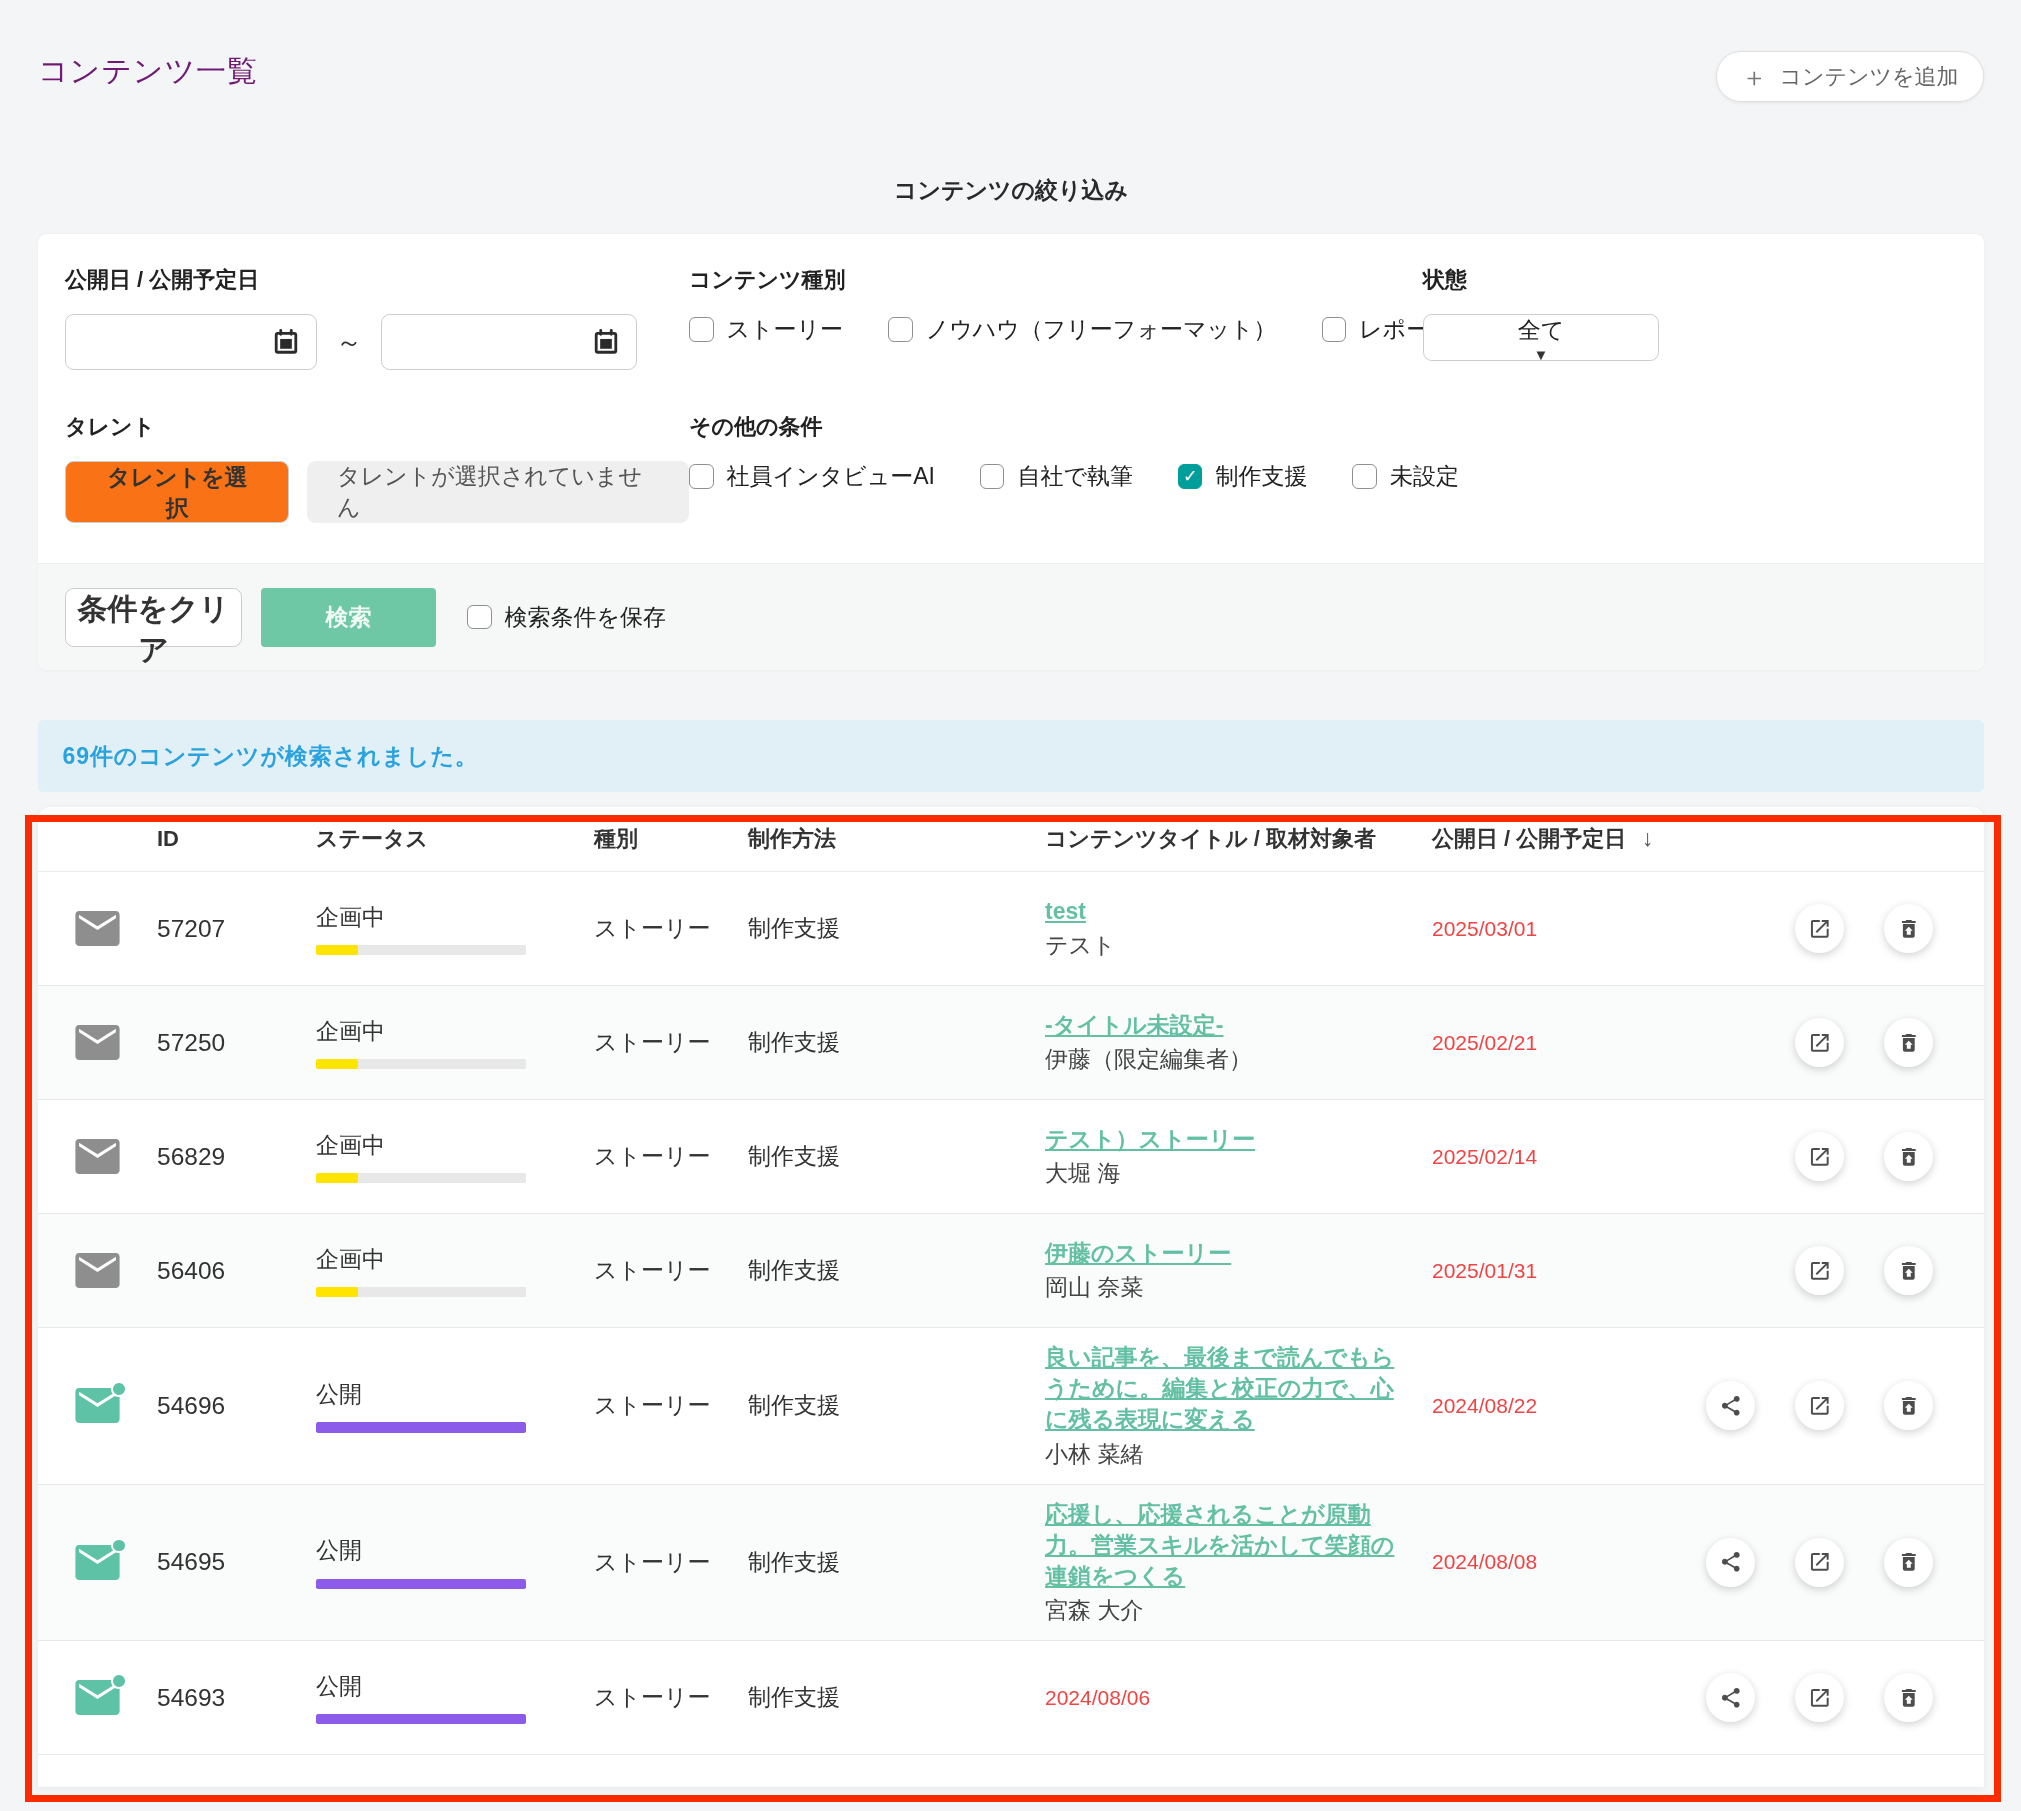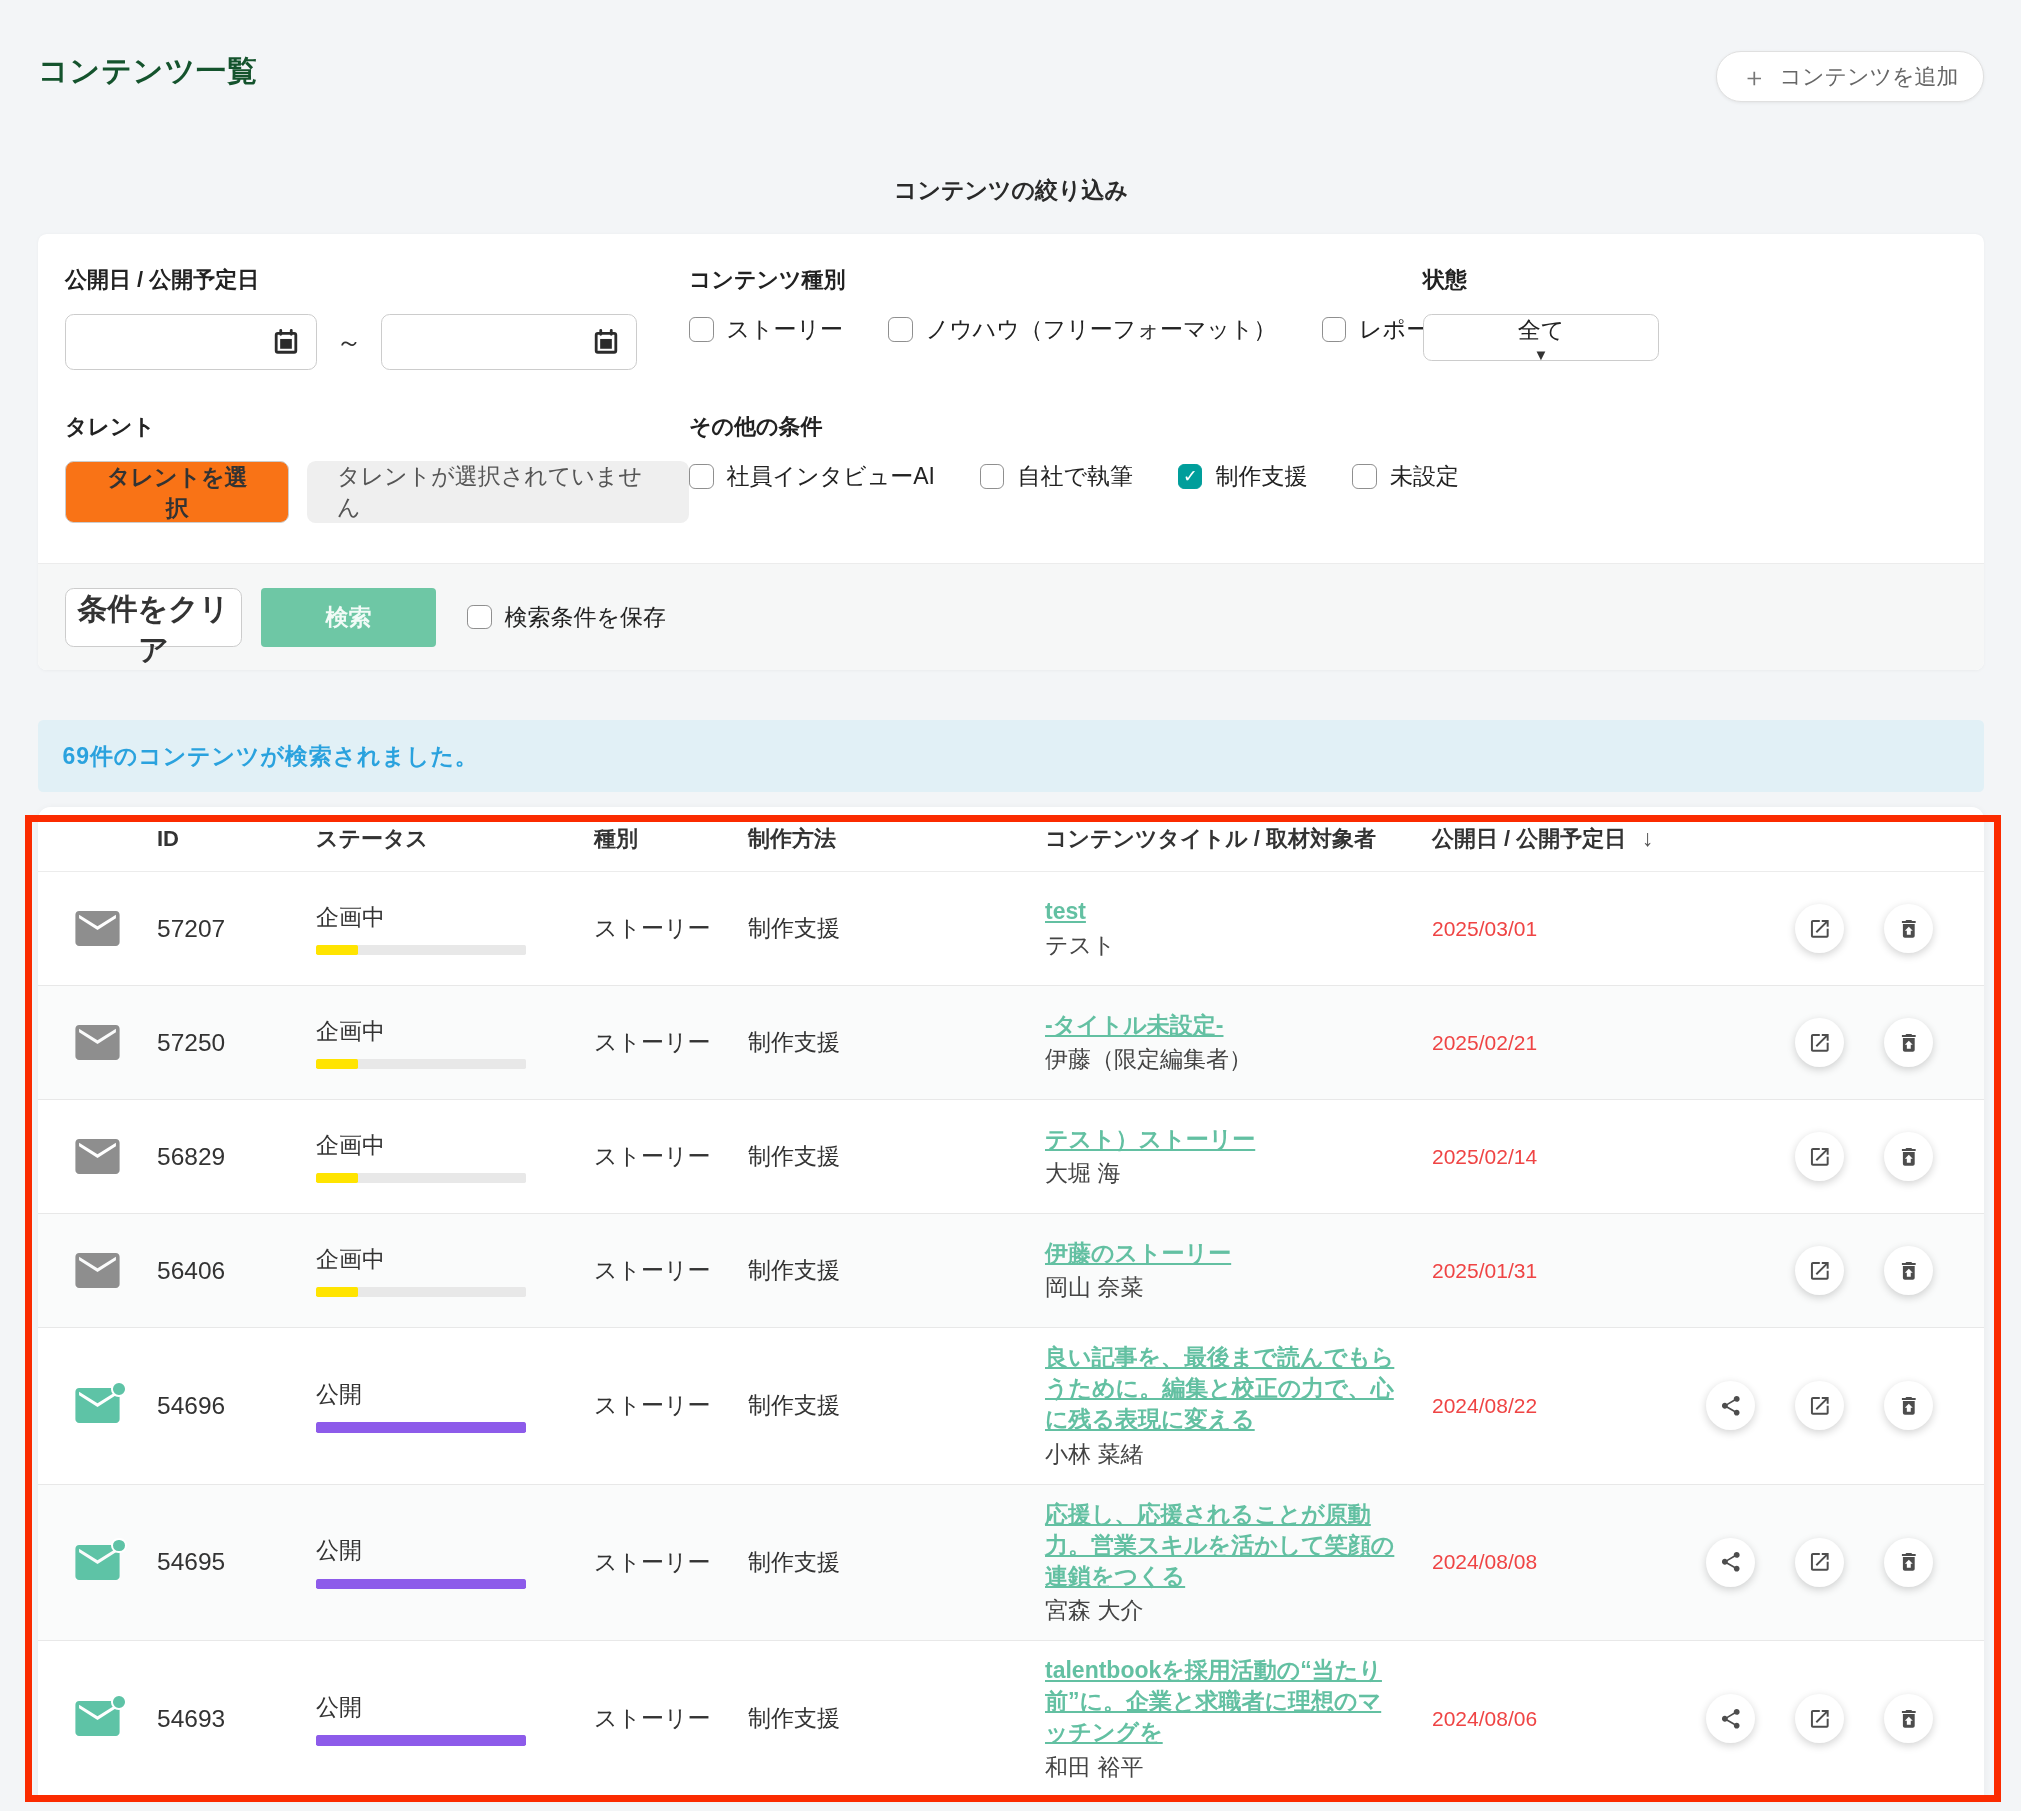--- a/index.html
+++ b/index.html
@@ -5,21 +5,21 @@
   * { box-sizing: border-box; margin: 0; padding: 0; }
   html,body { width:2022px; height:1811px; overflow:hidden; }
   body {
     font-family: "Liberation Sans", "DejaVu Sans", sans-serif;
     background:#f3f5f7; color:#2b2b2b; position:relative;
   }
   .page { position:relative; width:2022px; height:1811px; padding:0 38px; }
 
   
   .page-header { display:flex; align-items:flex-start; justify-content:space-between; padding-top:51px; }
-  h1.page-title { font-size:30px; font-weight:bold; color:#14532d; letter-spacing:0.9px; }
+  h1.page-title { font-size:30px; font-weight:normal; color:#701a75; letter-spacing:0.9px; }
   .add-btn {
     display:flex; align-items:center; gap:12.2px; height:51px; padding:0 24.5px;
     background:#fff; border:0.9px solid #e0e0e0; border-radius:25px;
     box-shadow:0 0.9px 3.5px rgba(0,0,0,.07); font-size:22px; color:#666; cursor:pointer;
     font-family:inherit;
   }
   .add-btn .plus { font-size:26px; color:#777; line-height:1; }
 
   
   .filter-title { font-size:23px; font-weight:bold; margin-top:73px; color:#2a2a2a;text-align:center; }
@@ -521,24 +521,20 @@
     </div>
     <div class="c-id">54693</div>
     <div class="c-status">
       <div class="status-label">公開</div>
       <div class="bar">
         <div class="fill" style="width: 100%; background: rgb(141, 91, 234);"></div>
       </div>
     </div>
     <div class="c-type">ストーリー</div>
     <div class="c-method">制作支援</div>
-    <div class="c-title">
-      <a class="title-link">talentbookを採用活動の“当たり前”に。企業と求職者に理想のマッチングを</a>
-      <div class="subject">和田 裕平</div>
-    </div>
     <div class="c-date">2024/08/06</div>
     <div class="c-actions">
       <button class="action-btn">
         <svg viewBox="0 0 24 24">
                 <path d="M18 16.08c-.76 0-1.44.3-1.96.77L8.91 12.7c.05-.23.09-.46.09-.7s-.04-.47-.09-.7l7.05-4.11c.54.5 1.25.81 2.04.81 1.66 0 3-1.34 3-3s-1.34-3-3-3-3 1.34-3 3c0 .24.04.47.09.7L8.04 9.81C7.5 9.31 6.79 9 6 9c-1.66 0-3 1.34-3 3s1.34 3 3 3c.79 0 1.5-.31 2.04-.81l7.12 4.16c-.05.21-.08.43-.08.65 0 1.61 1.31 2.92 2.92 2.92 1.61 0 2.92-1.31 2.92-2.92s-1.31-2.92-2.92-2.92z"></path>
               </svg>
       </button>
       <button class="action-btn">
         <svg viewBox="0 0 24 24">
                 <path d="M19 19H5V5h7V3H5c-1.11 0-2 .9-2 2v14c0 1.1.89 2 2 2h14c1.1 0 2-.9 2-2v-7h-2v7zM14 3v2h3.59l-9.83 9.83 1.41 1.41L19 6.41V10h2V3h-7z"></path>

